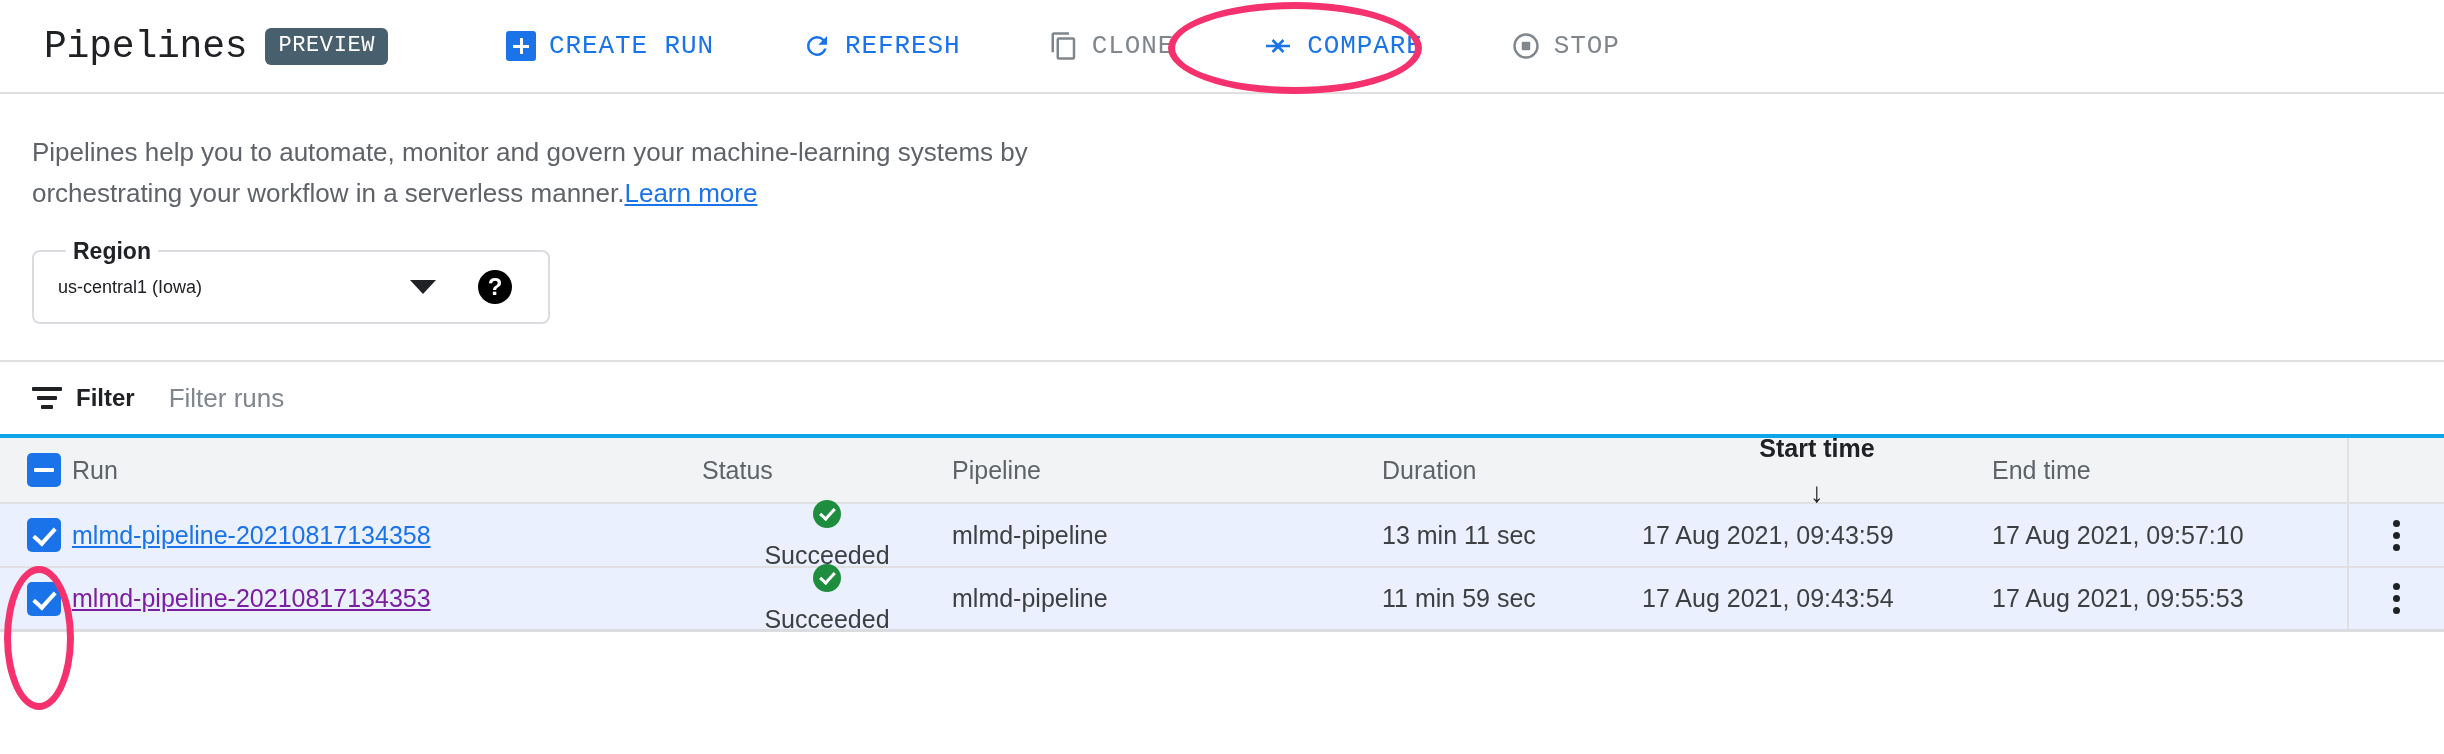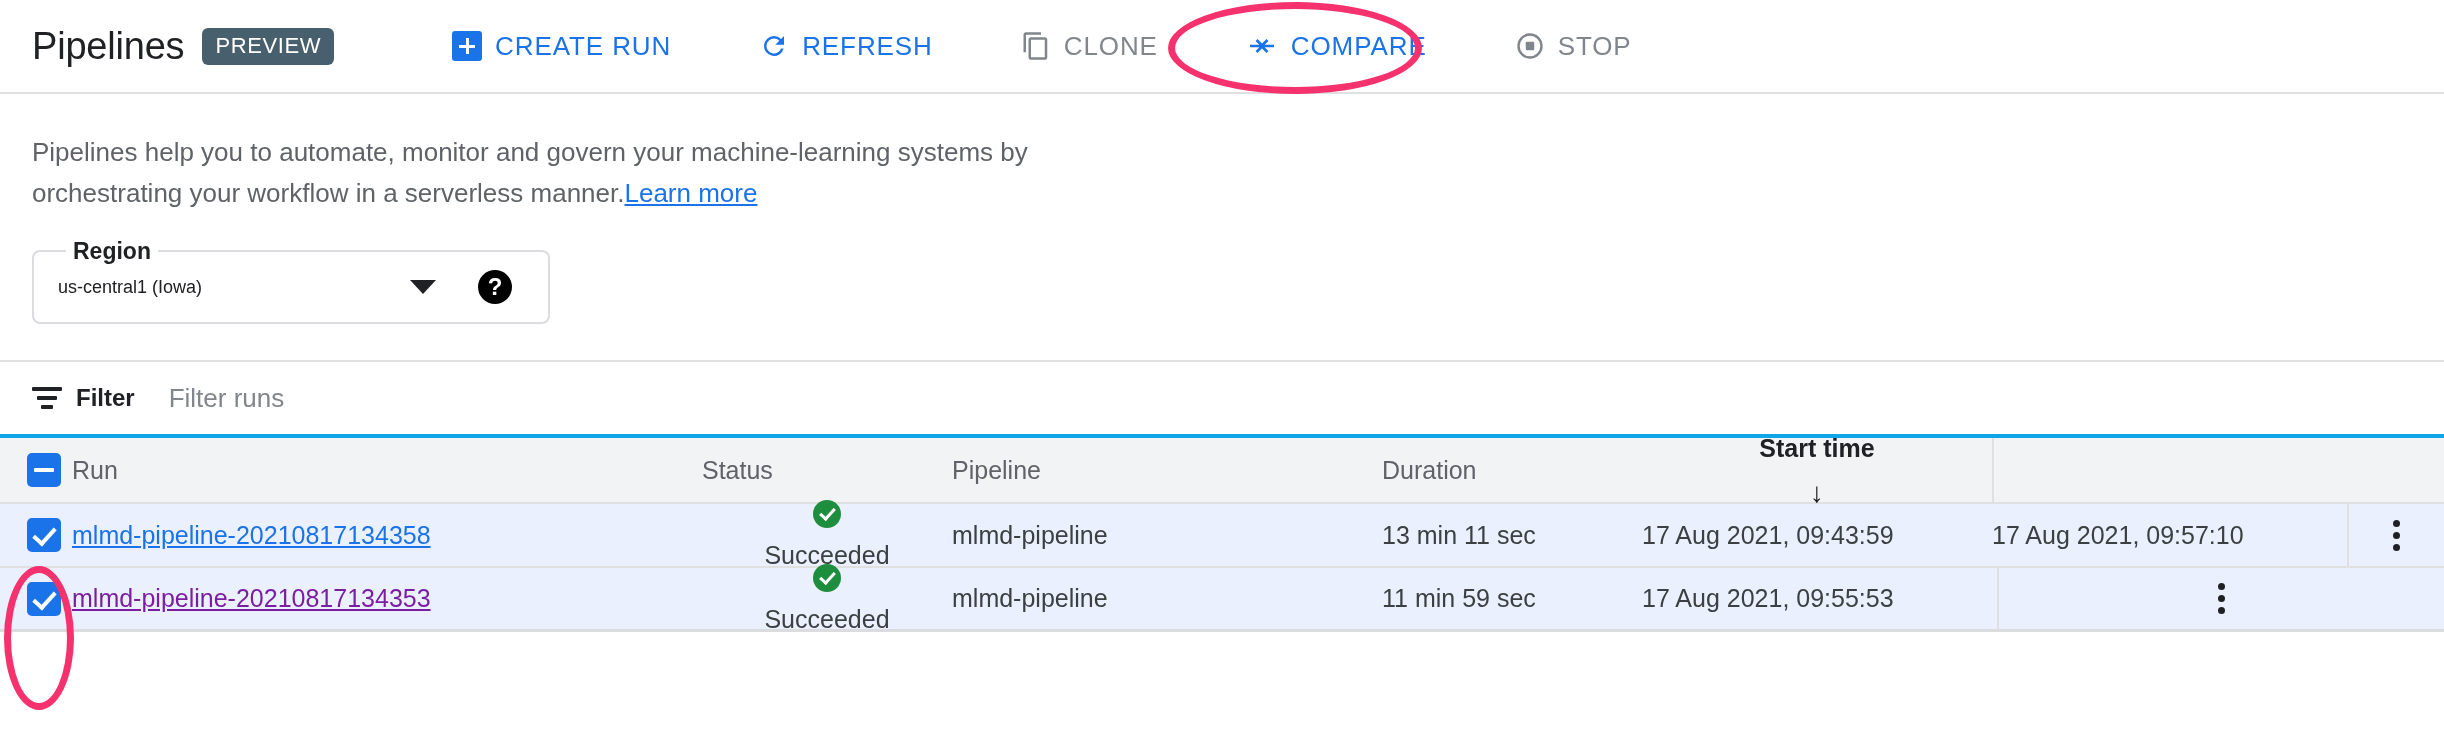--- a/index.html
+++ b/index.html
@@ -14,24 +14,25 @@
     color: #3c4043;
     overflow: hidden;
     position: relative;
   }
 
   
   .topbar {
     height: 94px;
     display: flex;
     align-items: center;
-    padding-left: 32px;
+    padding-left: 44px;
     box-sizing: border-box;
     border-bottom: 2px solid #e0e0e0;
     background: #fff;
+    font-family: Liberation Mono, monospace;
   }
   .page-title {
     font-size: 38px;
     color: #202124;
     font-weight: 400;
     letter-spacing: -0.2px;
     white-space: nowrap;
   }
   .preview-badge {
     margin-left: 18px;
@@ -415,20 +416,21 @@
     <div class="c-run"><span class="th">Run</span></div>
     <div class="c-status"><span class="th">Status</span></div>
     <div class="c-pipe"><span class="th">Pipeline</span></div>
     <div class="c-dur"><span class="th">Duration</span></div>
     <div class="c-start">
       <span class="th active">
         <span>Start time</span>
         <span class="sort-arrow">↓</span>
       </span>
     </div>
+    <div class="c-end"><span class="th">End time</span></div>
     <div class="c-menu"></div>
   </div>
 
   <div class="trow tbody-row">
     <div class="c-check">
       <span class="cb checked"></span>
     </div>
     <div class="c-run"><span class="runlink unvisited">mlmd-pipeline-20210817134358</span></div>
     <div class="c-status">
       <span class="status-cell">
@@ -455,20 +457,21 @@
     </div>
     <div class="c-run"><span class="runlink visited">mlmd-pipeline-20210817134353</span></div>
     <div class="c-status">
       <span class="status-cell">
         <span class="status-dot"></span>
         <span class="td">Succeeded</span>
       </span>
     </div>
     <div class="c-pipe"><span class="td">mlmd-pipeline</span></div>
     <div class="c-dur"><span class="td">11 min 59 sec</span></div>
+    <div class="c-start"><span class="td">17 Aug 2021, 09:43:54</span></div>
     <div class="c-end"><span class="td">17 Aug 2021, 09:55:53</span></div>
     <div class="c-menu">
       <span class="kebab">
           <b></b>
           <b></b>
           <b></b>
         </span>
     </div>
   </div>
 

